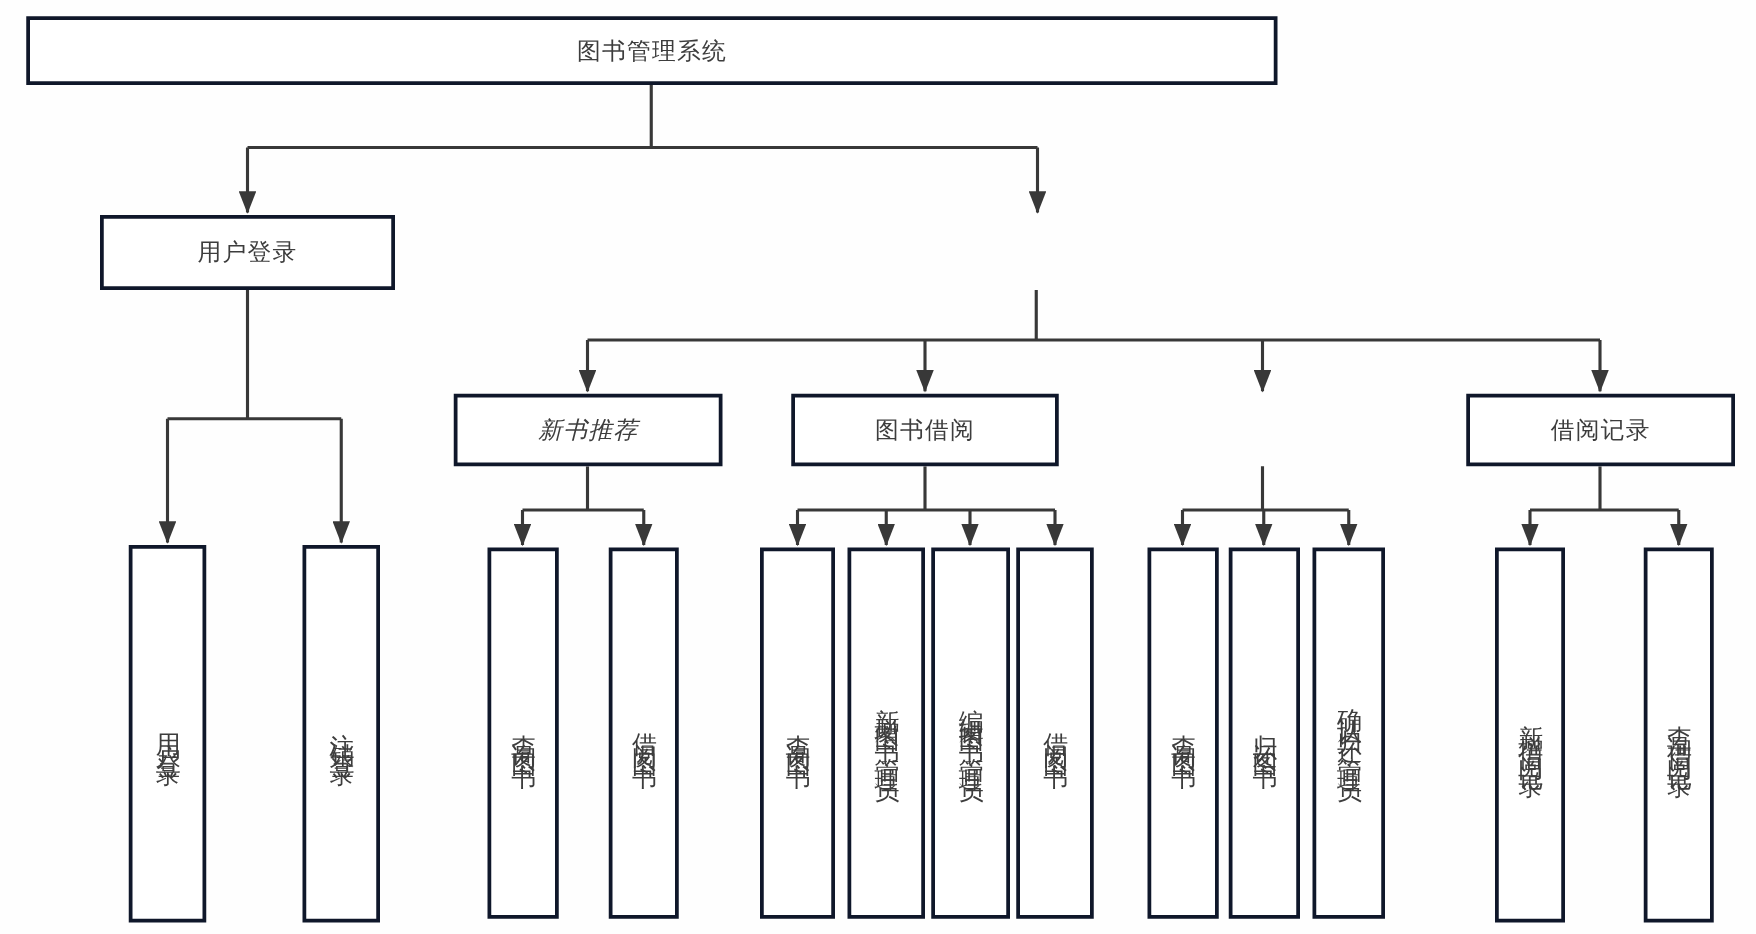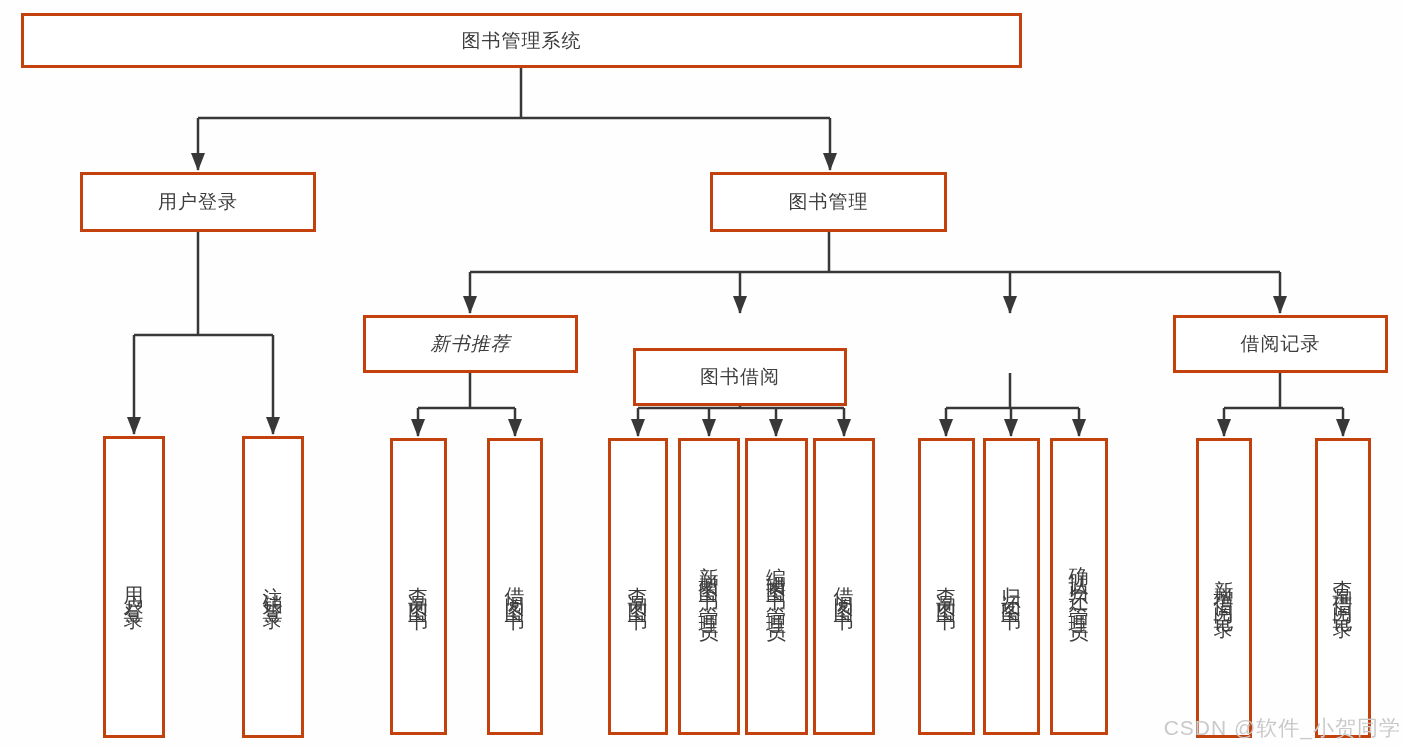--- a/index.html
+++ b/index.html
@@ -7,21 +7,21 @@
     position:relative;
     width:1405px;height:747px;
     background:#fefefe;
     font-family:"Liberation Sans", sans-serif;
     overflow:hidden;
   }
   #connectors{position:absolute;left:0;top:0;width:1405px;height:747px;}
   .node{
     position:absolute;
     box-sizing:border-box;
-    border:3px solid #c2410c;
+    border:3px solid #0f172a;
     background:#ffffff;
     display:flex;align-items:center;justify-content:center;
     color:#3d3d3d;
     font-size:19px;
     letter-spacing:1px;
   }
   .vnode span{
     writing-mode:vertical-rl;
     text-orientation:mixed;
     font-size:20px;
@@ -83,28 +83,25 @@
     <line x1="1343" y1="408" x2="1343" y2="436" stroke="#383838" stroke-width="2.5" marker-end="url(#arrow)"></line>
   </svg>
 
   <div class="node" style="left:21px;top:13px;width:1001px;height:55px;">
       <span>图书管理系统</span>
     </div>
 
   <div class="node" style="left:80px;top:172px;width:236px;height:60px;">
       <span>用户登录</span>
     </div>
-  <div class="node" style="left:710px;top:172px;width:237px;height:60px;">
-      <span>图书管理</span>
-    </div>
 
   <div class="node" style="left:363px;top:315px;width:215px;height:58px;font-style:italic;">
       <span>新书推荐</span>
     </div>
-  <div class="node" style="left:633px;top:315px;width:214px;height:58px;margin-top:33px;">
+  <div class="node" style="left:633px;top:315px;width:214px;height:58px;">
       <span>图书借阅</span>
     </div>
   <div class="node" style="left:1173px;top:315px;width:215px;height:58px;">
       <span>借阅记录</span>
     </div>
 
   <div class="node vnode" style="left:103px;top:436px;width:62px;height:302px;">
       <span>用户登录</span>
     </div>
   <div class="node vnode" style="left:242px;top:436px;width:62px;height:302px;">
@@ -141,14 +138,13 @@
       <span>确认归还（管理员）</span>
     </div>
 
   <div class="node vnode" style="left:1196px;top:438px;width:56px;height:300px;">
       <span>新增借阅记录</span>
     </div>
   <div class="node vnode" style="left:1315px;top:438px;width:56px;height:300px;">
       <span>查询借阅记录</span>
     </div>
 
-  <div class="watermark">CSDN @软件_小贺同学</div>
 </div>
 
 </body></html>

